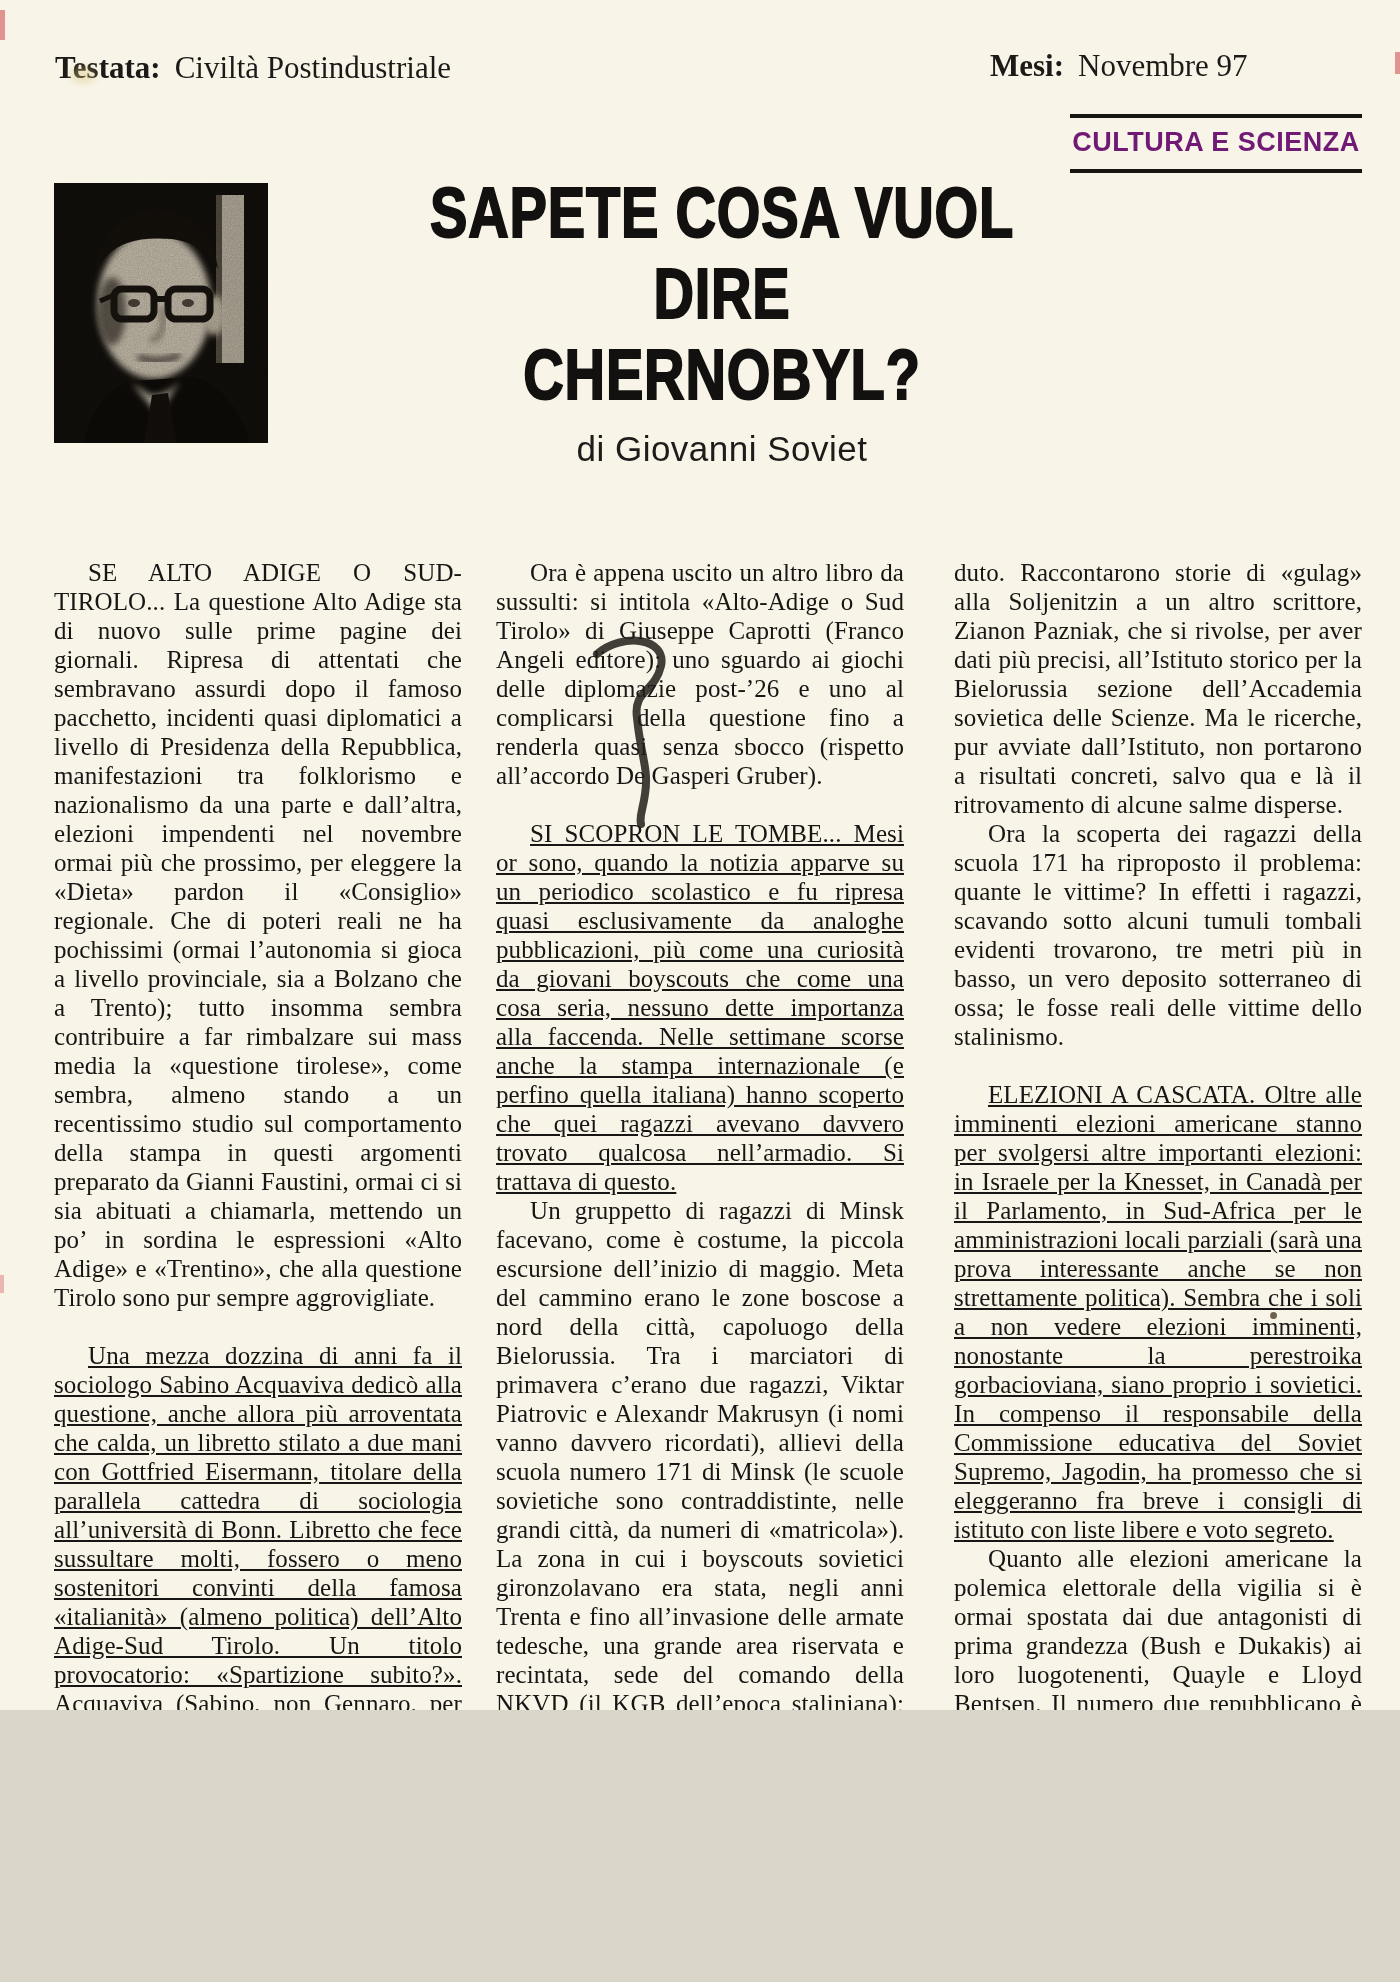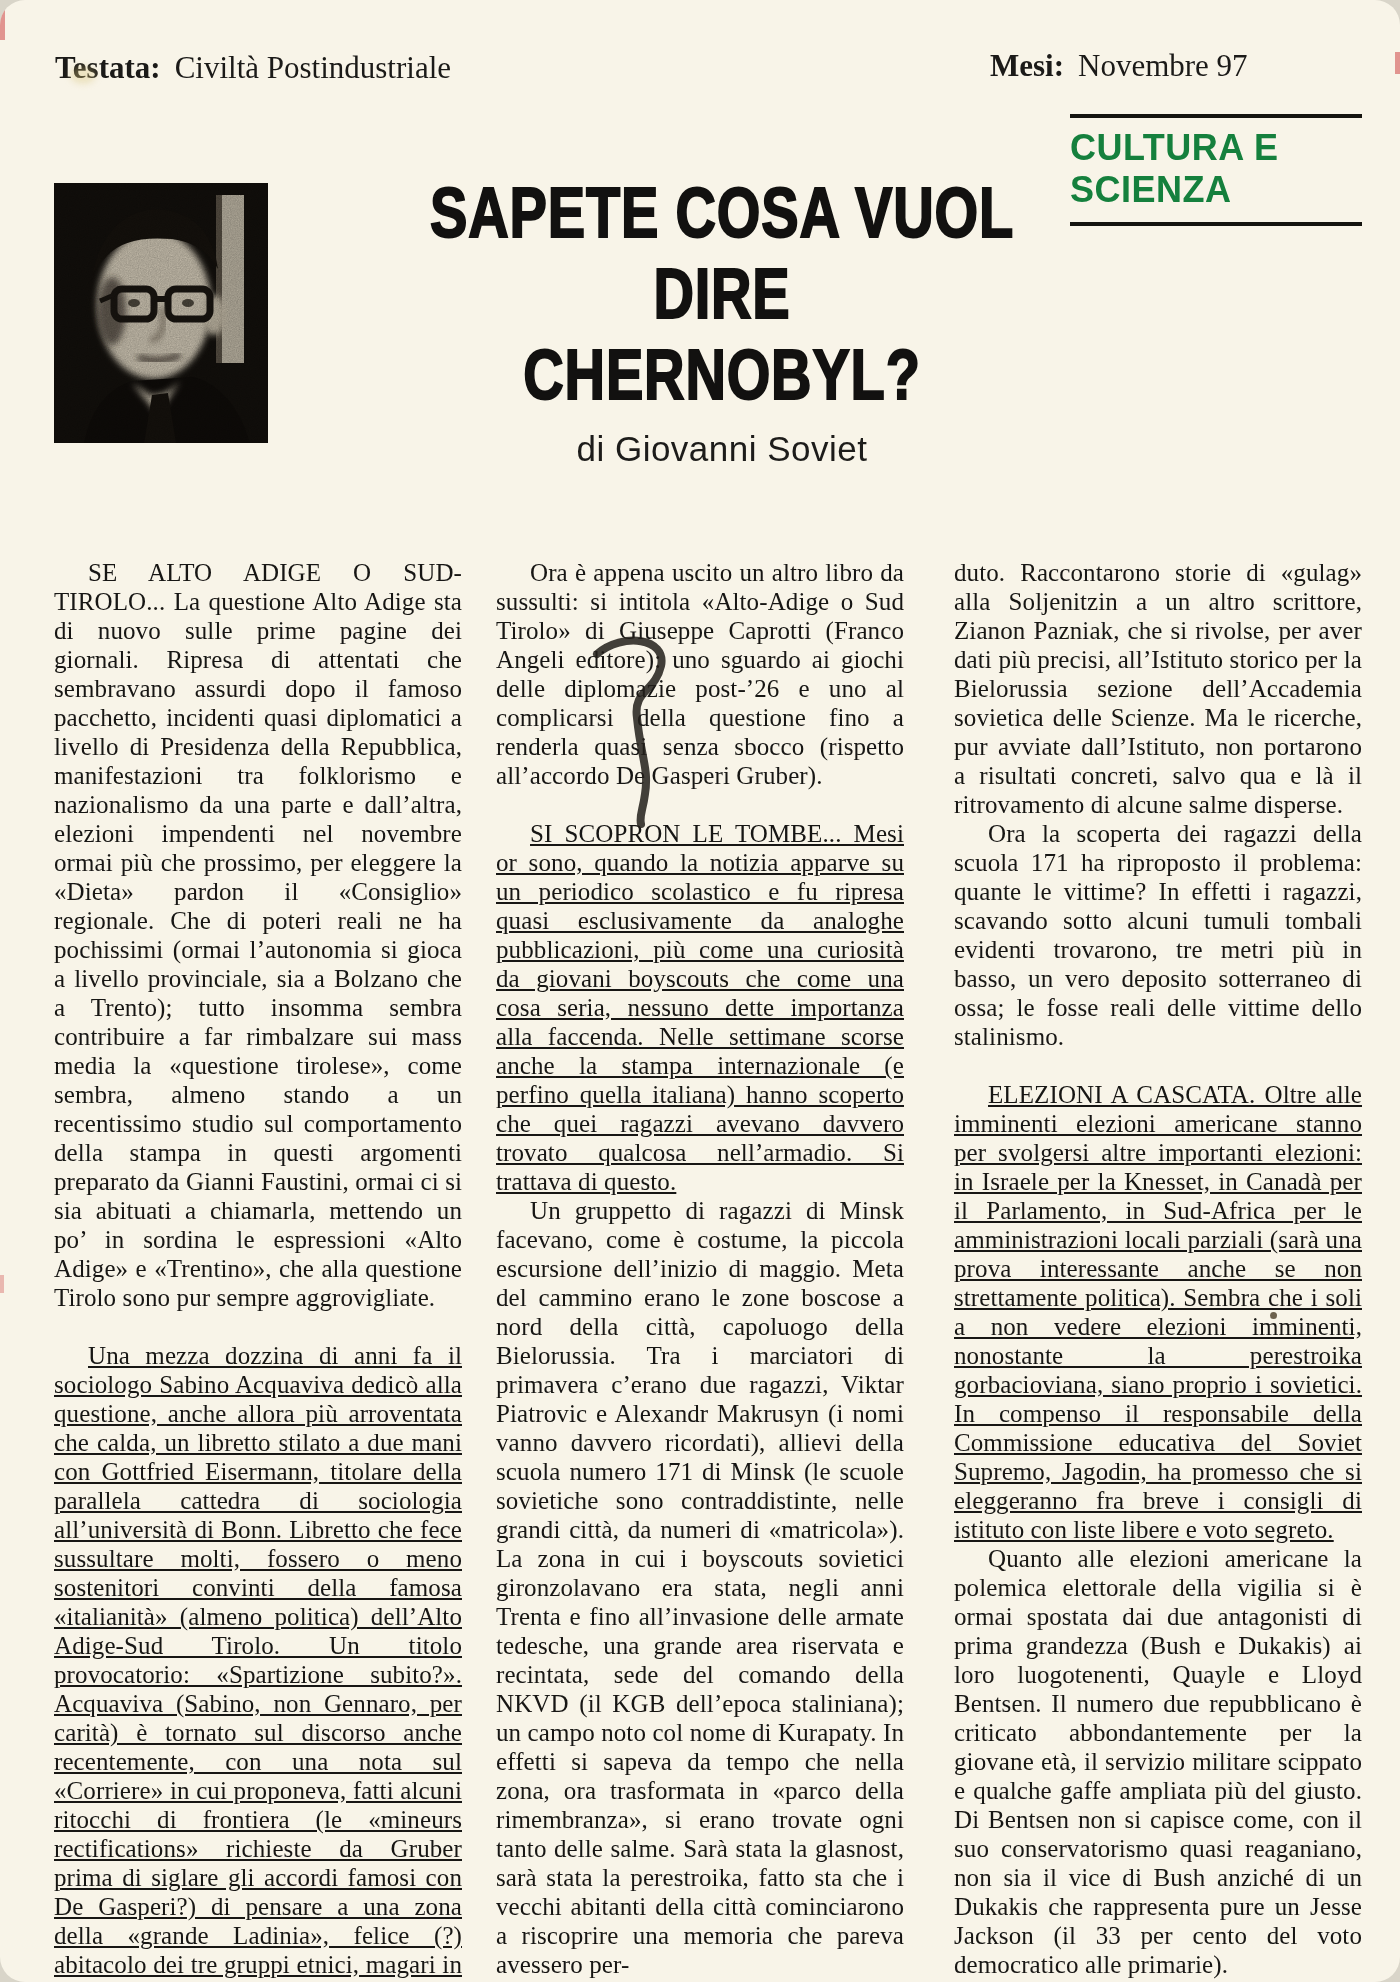--- a/index.html
+++ b/index.html
@@ -1,32 +1,32 @@
 <!DOCTYPE html>
 <html><head>
 <meta charset="utf-8">
 <style>
   html,body { margin:0; padding:0; background:#d9d5c9; }
   .page {
-    position:relative; width:1400px; height:1982px;
+    position:relative; width:1400px; height:1710px;
     background:#f8f4e8;
     font-family:"Liberation Serif", serif;
-    color:#1b1a18; overflow:hidden;border-radius:25px;
+    color:#1b1a18; overflow:hidden;
   }
   
   .masthead-left { position:absolute; left:55px; top:50px; font-size:31px; white-space:nowrap; }
   .masthead-right { position:absolute; left:990px; top:48px; font-size:31px; white-space:nowrap; }
   .masthead-label { font-weight:700; margin-right:14px; }
   
   .badge {
     position:absolute; left:1070px; top:114px; width:292px;
     border-top:4px solid #15140f; border-bottom:4px solid #15140f;
-    padding:9px 0 11px; text-align:left;
-    font-family:"Liberation Sans", sans-serif; font-weight:700; font-size:36px;
-    letter-spacing:0.5px; color:#15803d;
+    padding:9px 0 11px; text-align:center;
+    font-family:"Liberation Sans", sans-serif; font-weight:700; font-size:27px;
+    letter-spacing:0.5px; color:#701a75;
   }
   
   .photo { position:absolute; left:54px; top:183px; width:214px; height:260px; }
   .photo svg { display:block; }
   
   .title-block { position:absolute; left:287px; top:172px; width:870px; text-align:center; }
   .title {
     margin:0; font-family:"Liberation Sans", sans-serif; font-weight:700;
     font-size:71px; line-height:81px; color:#121110;
     -webkit-text-stroke:2px #121110; letter-spacing:1px;

